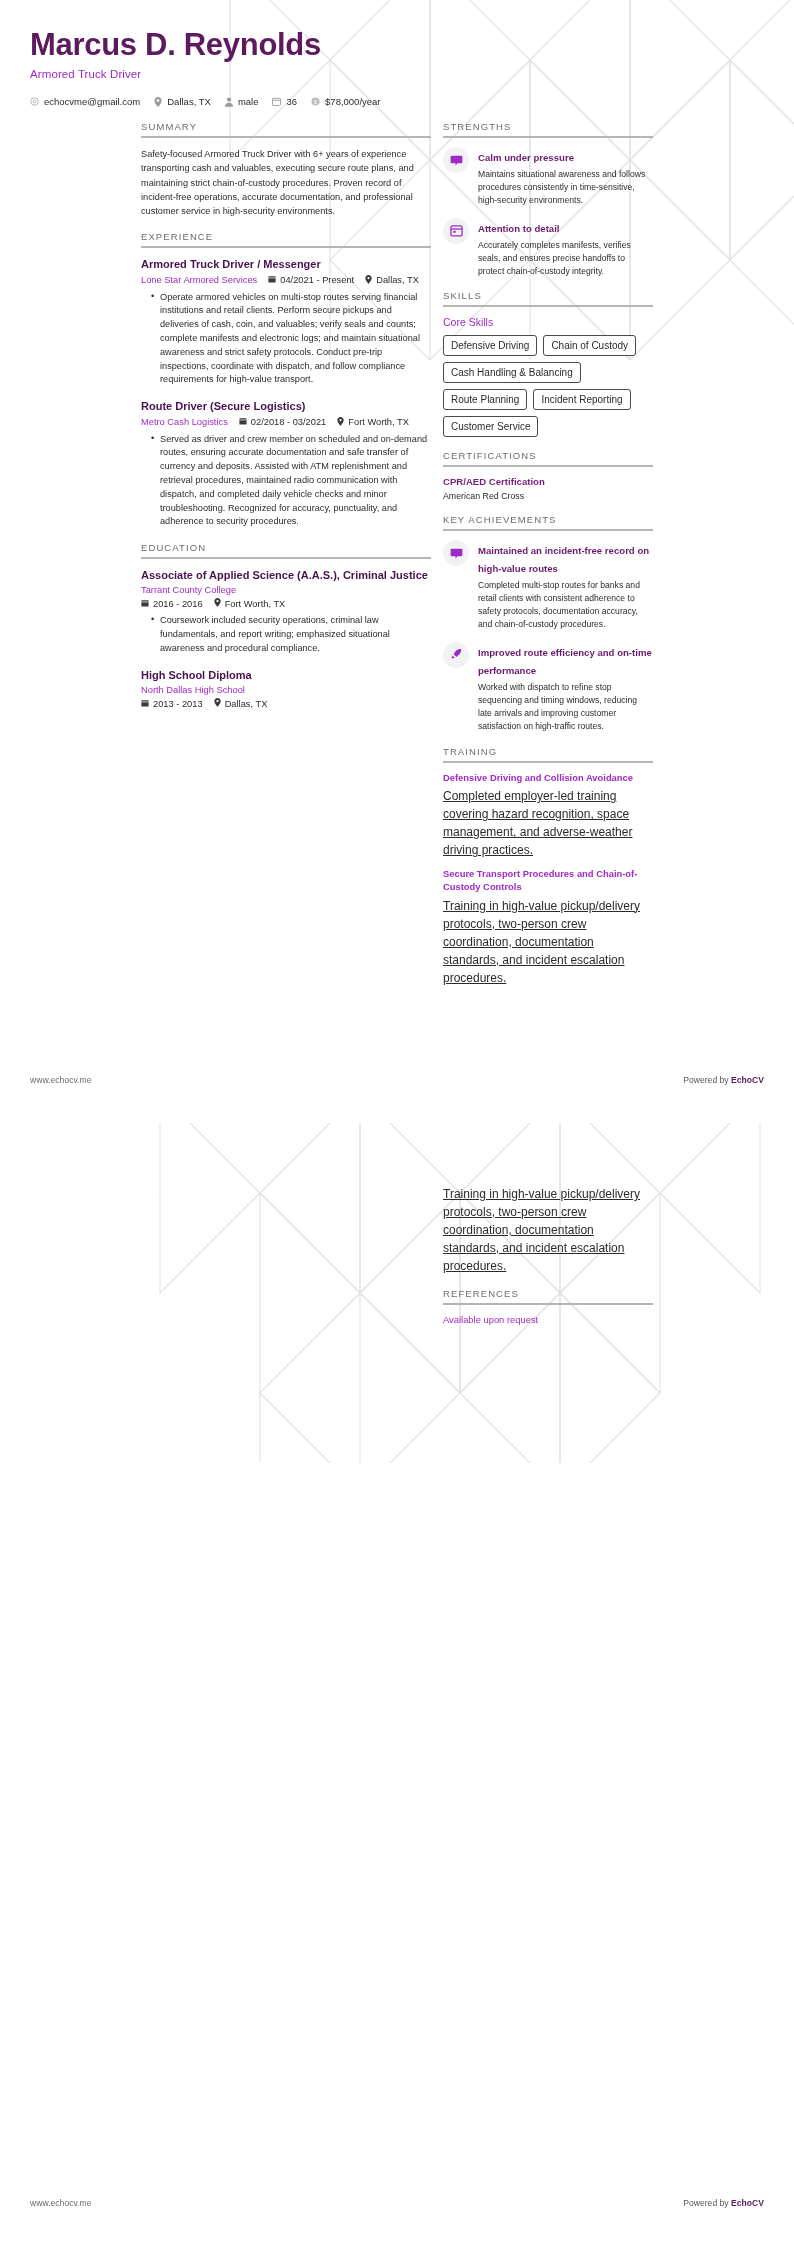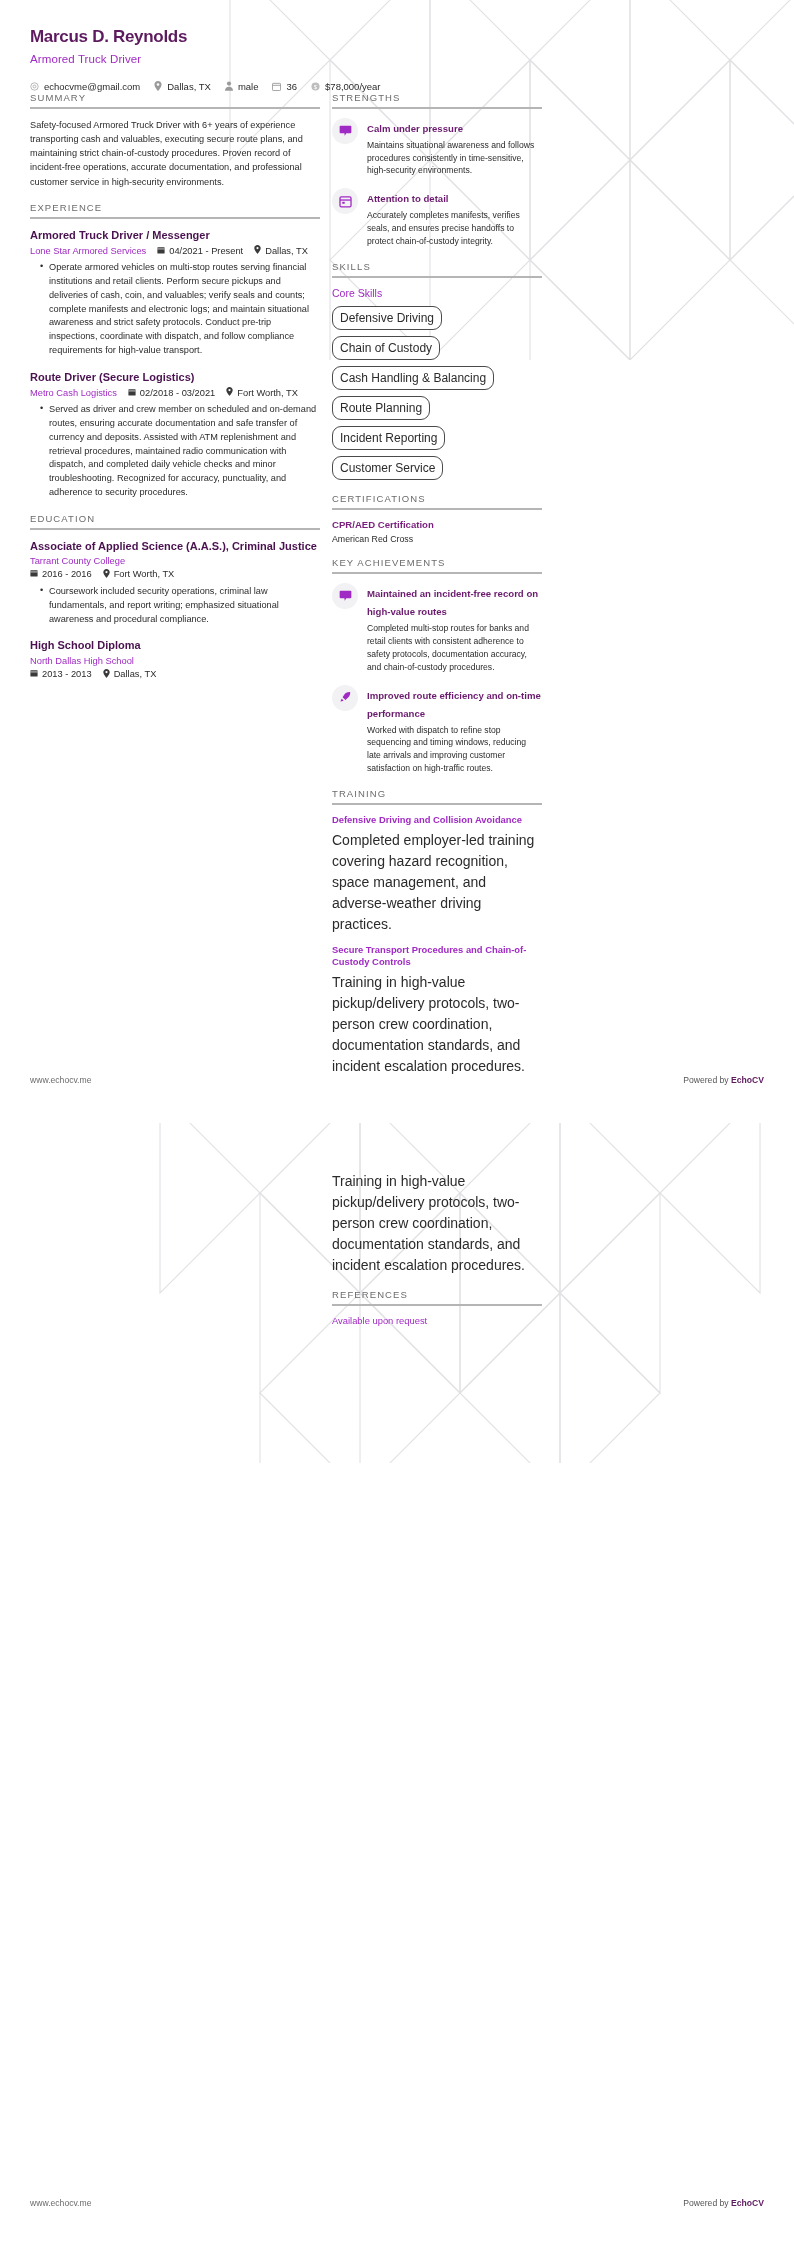--- a/index.html
+++ b/index.html
@@ -39,21 +39,21 @@
   }
 
   .content {
     position: relative;
     z-index: 2;
     padding: 0 30px;
   }
 
   
   .name {
-    font-size: 17px;
+    font-size: 31px;
     font-weight: bold;
     color: #5d1a5f;
     letter-spacing: -0.3px;
     padding-top: 28px;
     line-height: 1.1;
   }
   .role {
     font-size: 11.5px;
     color: #a02ac4;
     margin-top: 6px;
@@ -68,21 +68,23 @@
     font-size: 9.5px;
     color: #2b2b2b;
   }
   .contact-item { display: flex; align-items: center; gap: 5px; white-space: nowrap; }
   .contact-item svg { display: block; }
 
   
   .cols {
     display: flex;
     gap: 12px;
+    margin-top: 14px;
     align-items: flex-start;
+    justify-content: center;
   }
   .col-left { width: 290px; flex: 0 0 290px; }
   .col-right { width: 210px; flex: 0 0 210px; }
 
   .sec-title {
     font-size: 9.5px;
     letter-spacing: 1.1px;
     color: #6b6b6b;
     text-transform: uppercase;
     padding-bottom: 4px;
@@ -170,23 +172,23 @@
 
   
   .skill-group-name {
     font-size: 10.5px;
     color: #a02ac4;
     margin-bottom: 7px;
   }
   .tags { display: flex; flex-wrap: wrap; gap: 6px; }
   .tag {
     border: 1px solid #4a4a4a;
-    border-radius: 9px;
+    border-radius: 3px;
     padding: 4px 7px;
-    font-size: 12px;
+    font-size: 10px;
     color: #2b2b2b;
     background: #fff;
     white-space: nowrap;
   }
 
   
   .cert { margin-bottom: 9px; }
   .cert-name {
     font-size: 9.6px;
     color: #7a1f7e;
@@ -201,24 +203,25 @@
 
   
   .train { margin-bottom: 9px; }
   .train-name {
     font-size: 9.4px;
     color: #a02ac4;
     font-weight: bold;
     line-height: 1.35;
   }
   .train-desc {
-    font-size: 14px;
+    font-size: 12px;
     line-height: 1.5;
     color: #2b2b2b;
     margin-top: 3px;
+    text-decoration: underline;
   }
 
   .ref-text {
     font-size: 9.4px;
     color: #a02ac4;
   }
 
   
   .footer {
     position: absolute;

